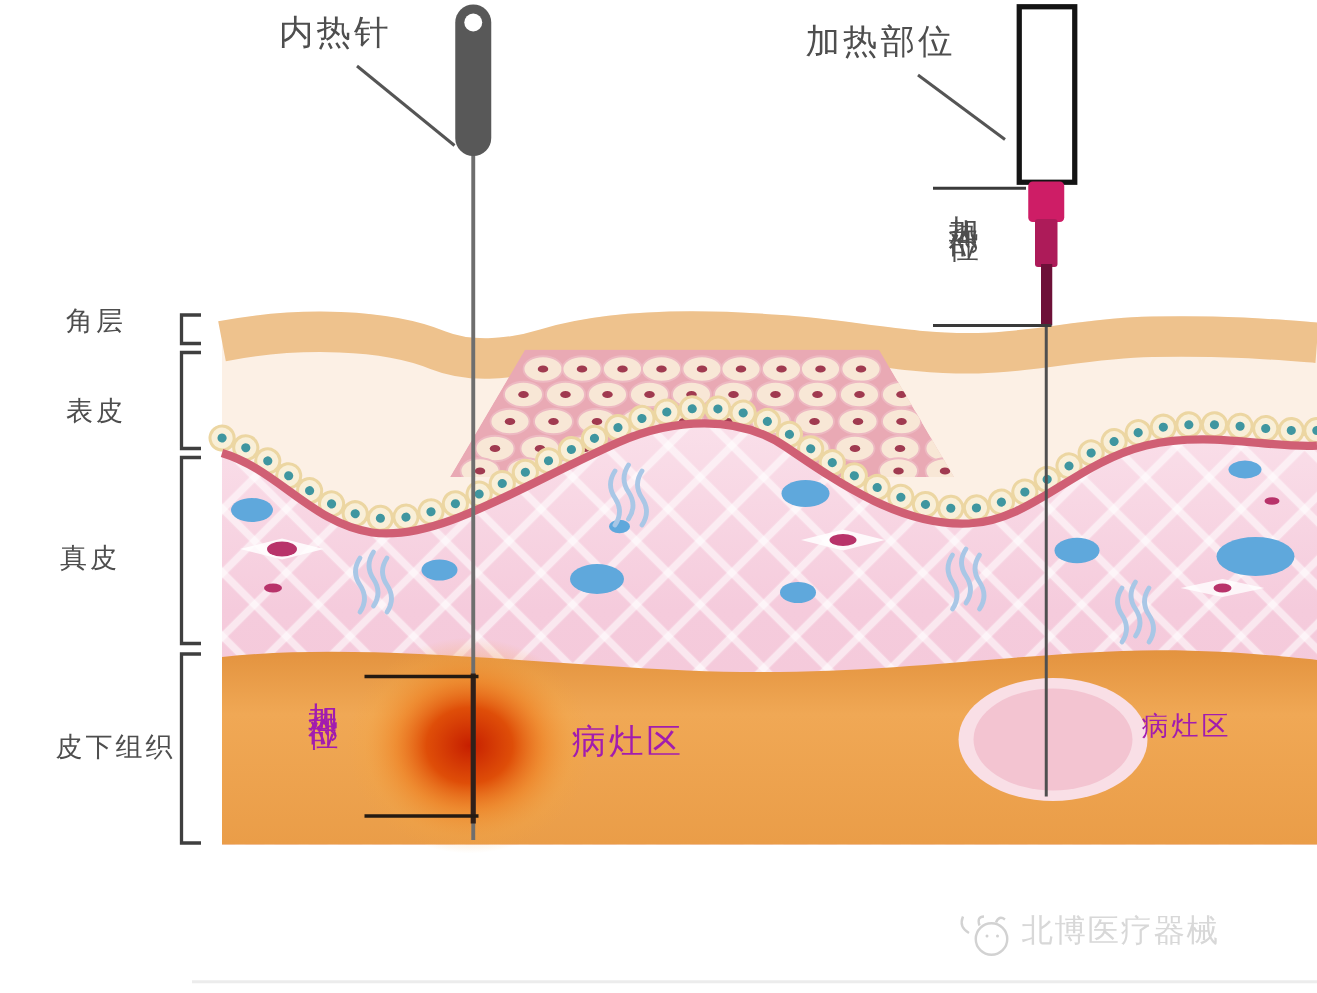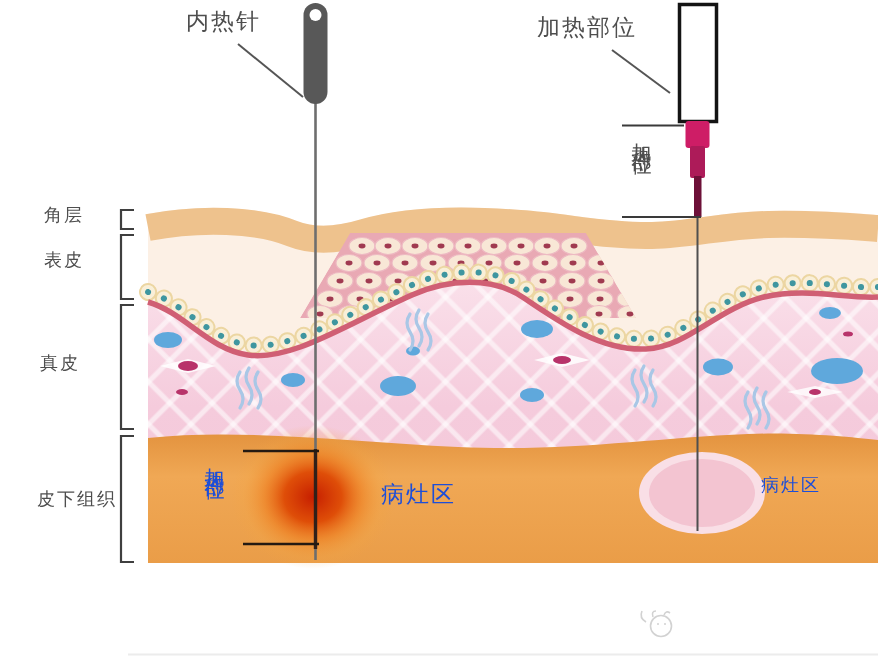--- a/index.html
+++ b/index.html
@@ -9,21 +9,21 @@
   }
   .stage svg{position:absolute; left:0; top:0;}
   .lbl{
     position:absolute; color:#4e4e4e; font-size:18px; letter-spacing:2px;
     white-space:nowrap; line-height:1.15; user-select:none;
   }
   .lbl.vertical{
     writing-mode:vertical-rl; text-orientation:upright;
     letter-spacing:4px; line-height:1;
   }
-  .lbl.white{ color:#1d4ed8; }
+  .lbl.white{ color:#a21caf; }
   .lbl.watermark{ color:#d8d8d8; font-size:21px; letter-spacing:1px; }
   .lbl.needle-title{ font-size:23px; }
   .lbl.heat{ font-size:20px; }
 </style>
 </head>
 <body>
 
 <div class="stage">
 
 <svg width="878" height="662" viewBox="0 0 878 662">
@@ -207,26 +207,27 @@
 </svg>
 
 <div class="lbl needle-title" style="left:186px; top:10px;">内热针</div>
 
 <div class="lbl needle-title" style="left:537px; top:16px;">加热部位</div>
 
 <div class="lbl vertical heat" style="left:630px; top:127px;">加热部位</div>
 
 <div class="lbl" style="left:44px; top:206px;">角层</div>
 
-<div class="lbl" style="left:44px; top:251px;">表皮</div>
-
-<div class="lbl" style="left:40px; top:354px;text-align:right;">真皮</div>
+<div class="lbl" style="left:44px; top:266px;">表皮</div>
+
+<div class="lbl" style="left:40px; top:364px;text-align:right;">真皮</div>
 
 <div class="lbl" style="left:5px; top:490px;margin-left:32px;">皮下组织</div>
 
 <div class="lbl vertical heat white" style="left:203px; top:452px;">加热部位</div>
 
 <div class="lbl white" style="left:381px; top:483px; font-size:23px;">病灶区</div>
 
 <div class="lbl white" style="left:761px; top:476px;">病灶区</div>
 
+<div class="lbl watermark" style="left:681px; top:611px;">北博医疗器械</div>
 
 </div>
 
 </body></html>

